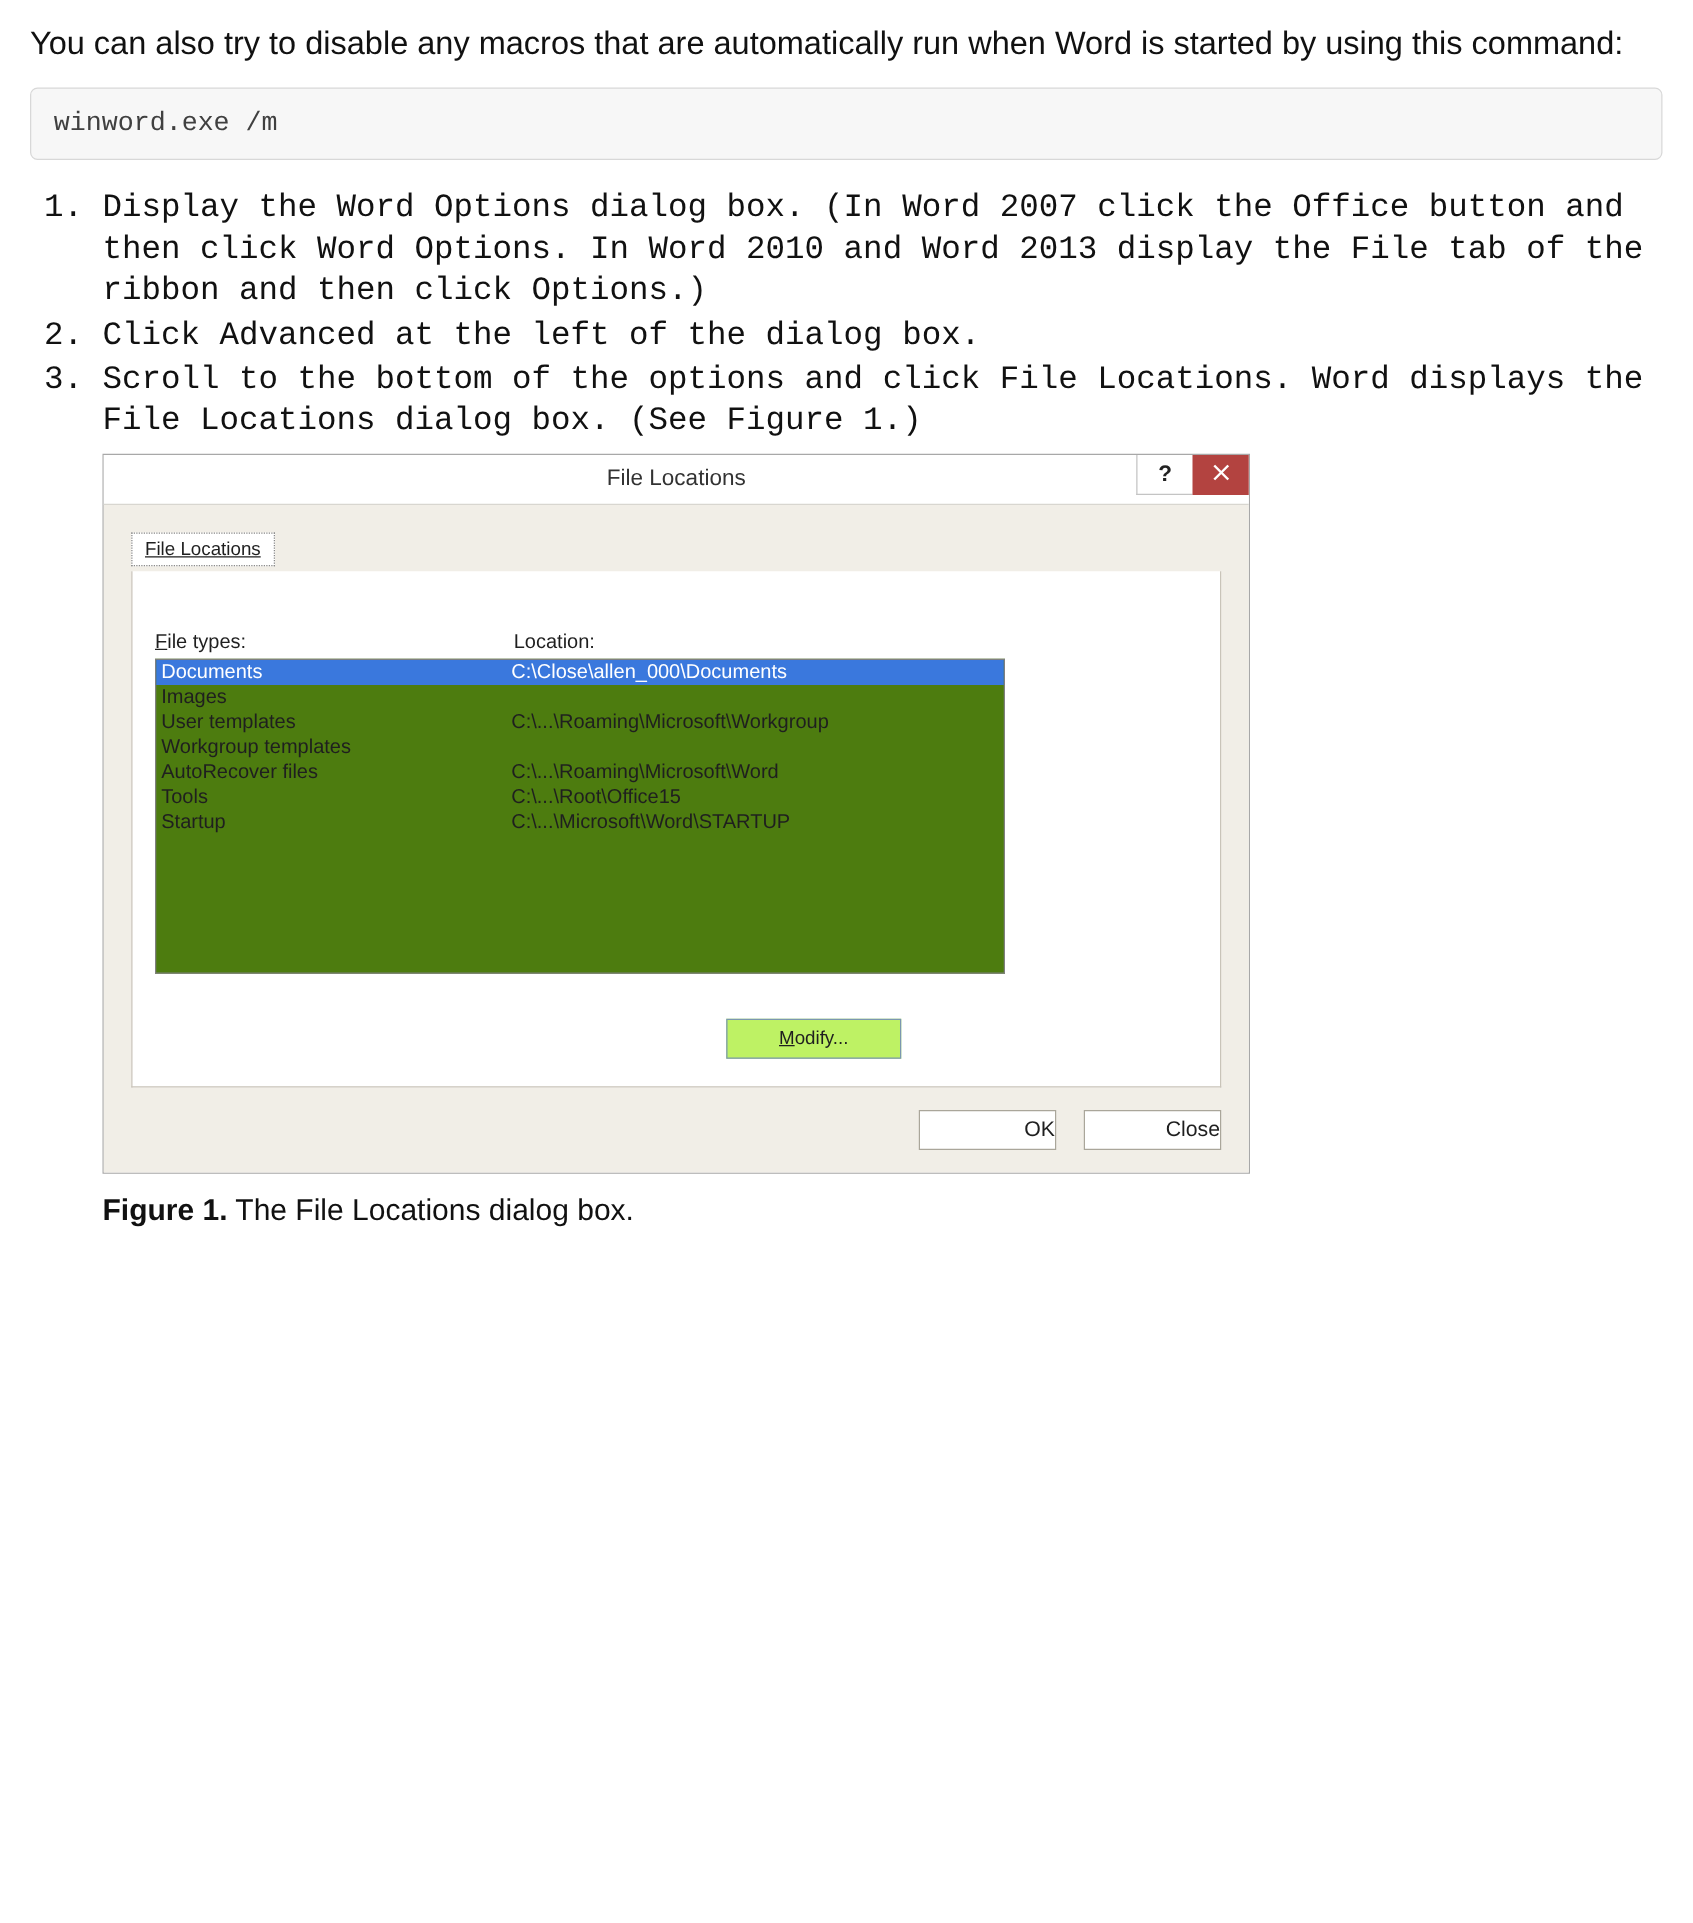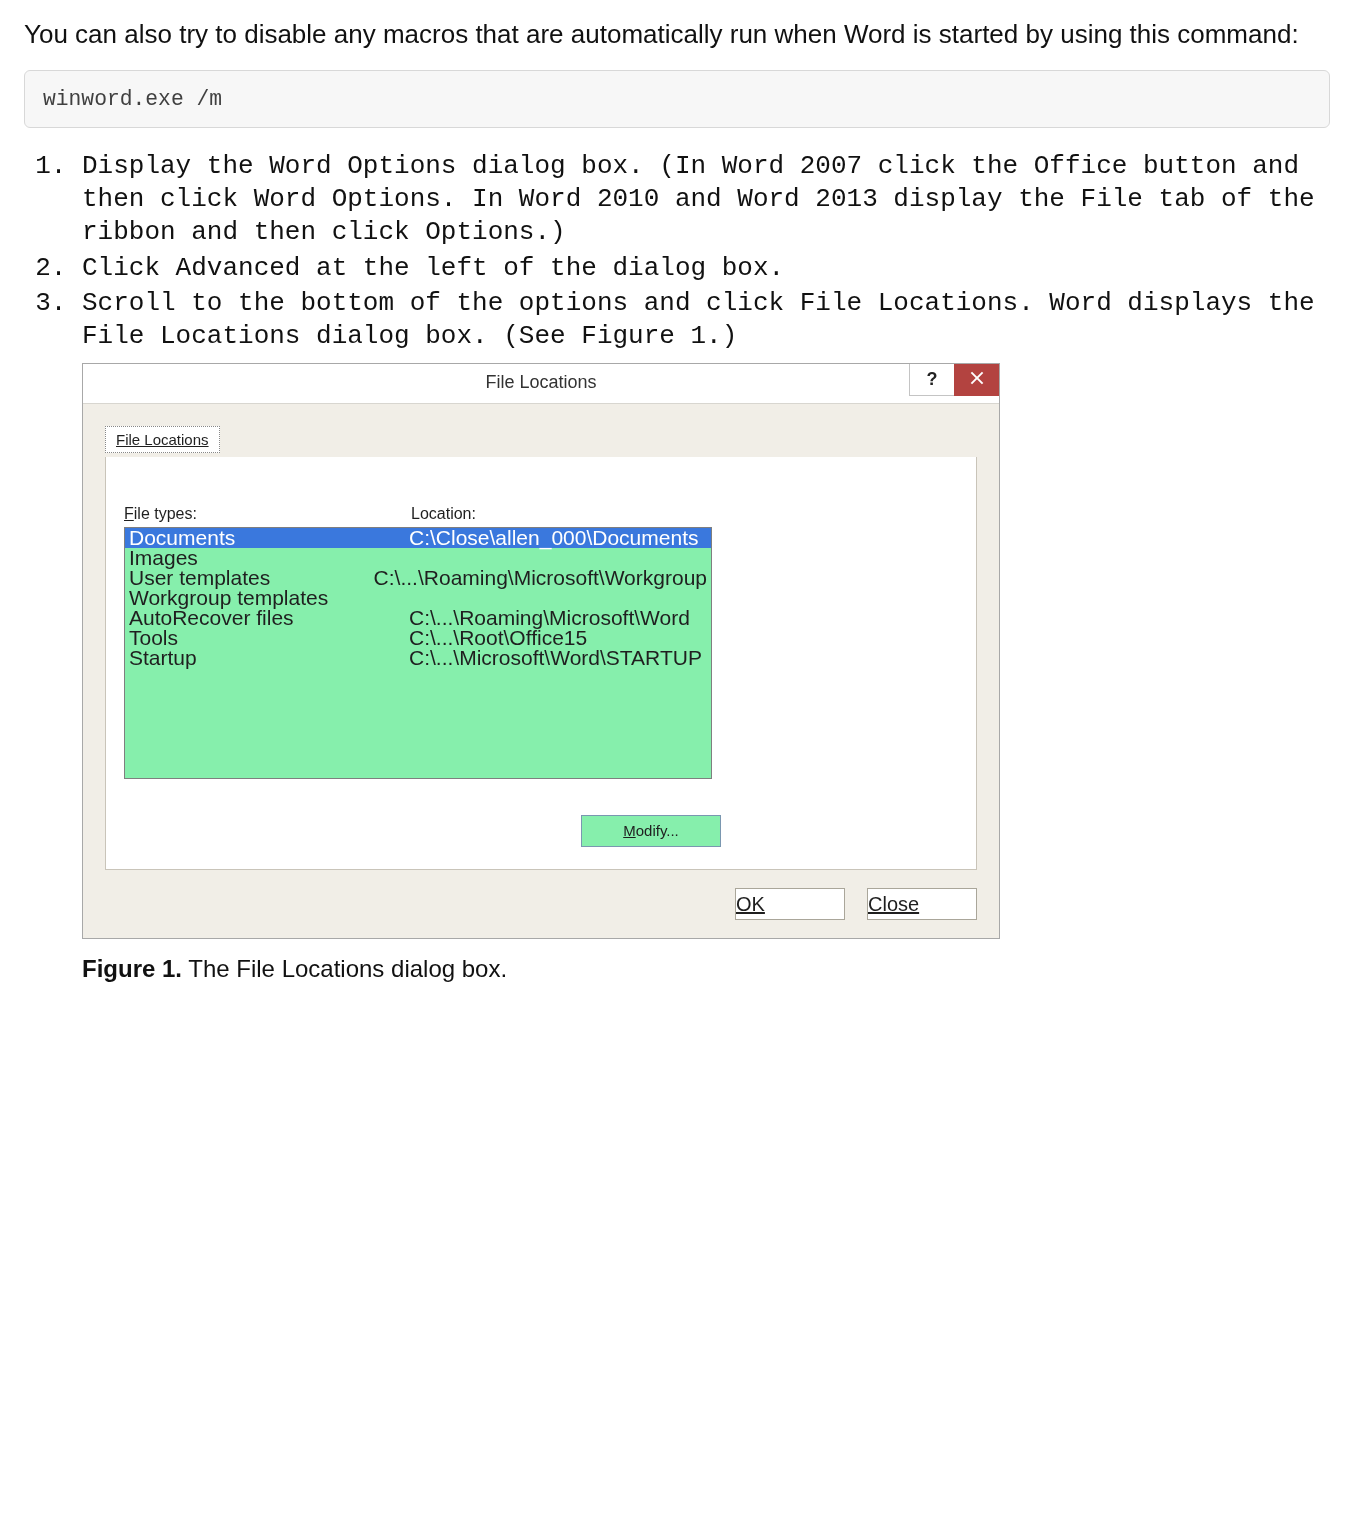--- a/index.html
+++ b/index.html
@@ -118,24 +118,24 @@
     font-size: 16px;
     margin-bottom: 4px;
     gap: 15px;
   }
   .col-left-h { width: 272px; }
   .col-left-h span { text-decoration: underline; }
   .col-right-h { flex: 1; }
 
   .listbox {
     border: 1px solid #7f7f7f;
-    width: 588px;
+    width: 680px;
     height: 252px;
-    font-size: 21px;
-    background: #86efac;
+    font-size: 16px;
+    background: #4d7c0f;
   }
   .listrow {
     display: flex;
     padding: 0 4px;
     line-height: 20px;
   }
   .listrow.selected {
     background: #1a73e8; 
     background: #2a6fd6;
     background: #3a78dd;
@@ -149,43 +149,42 @@
   .listrow.selected { background: #3a78dd; }
   .lr-left { width: 280px; }
   .lr-right { flex: 1; }
 
   .modify-btn {
     position: absolute;
     left: 475px;
     bottom: 22px;
     width: 140px;
     height: 32px;
-    background: #86efac;
+    background: #bef264;
     border: 1px solid #7a97b0;
     font-size: 15px;
     text-align: center;
     line-height: 30px;
   }
   .modify-btn .u { text-decoration: underline; }
 
   .dialog-footer {
     display: flex;
     justify-content: flex-end;
     gap: 22px;
     padding-top: 18px;
   }
   .dlg-btn {
     width: 110px;
     height: 32px;
     background: #fff;
     border: 1px solid #aaa69a;
-    font-size: 20px;
-    text-align: left;
+    font-size: 17px;
+    text-align: right;
     line-height: 30px;
-    text-decoration: underline;
   }
 
   .figcap {
     margin-left: 58px;
     margin-top: 16px;
     font-size: 24px;
   }
   .figcap b { font-weight: bold; text-align: center; }
 </style>
 </head>

